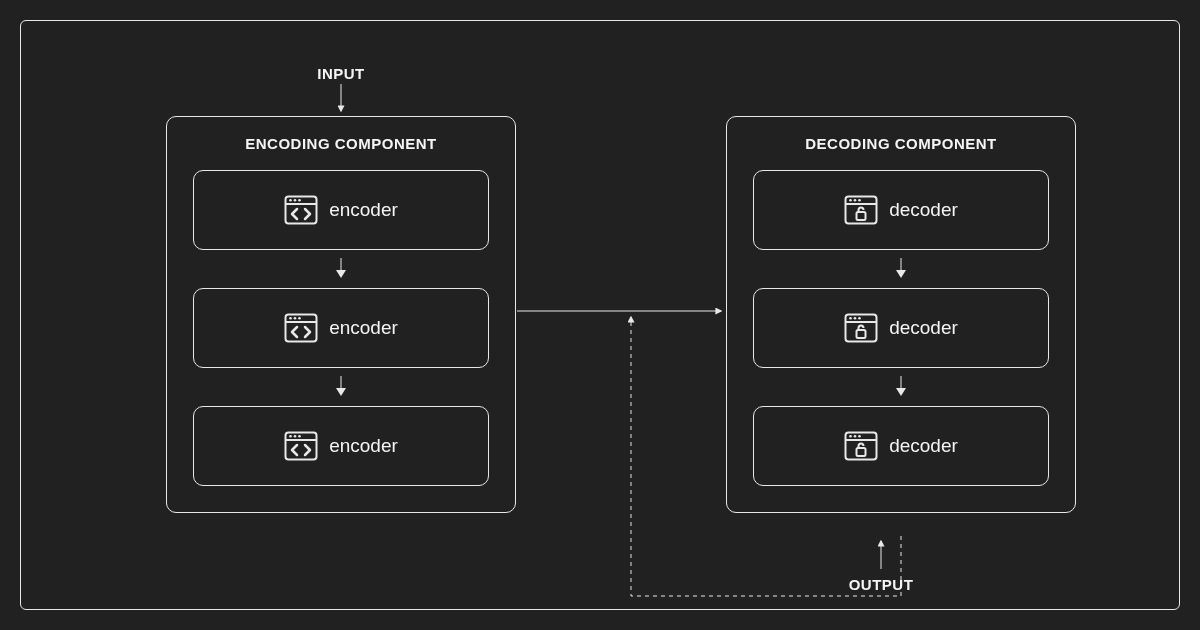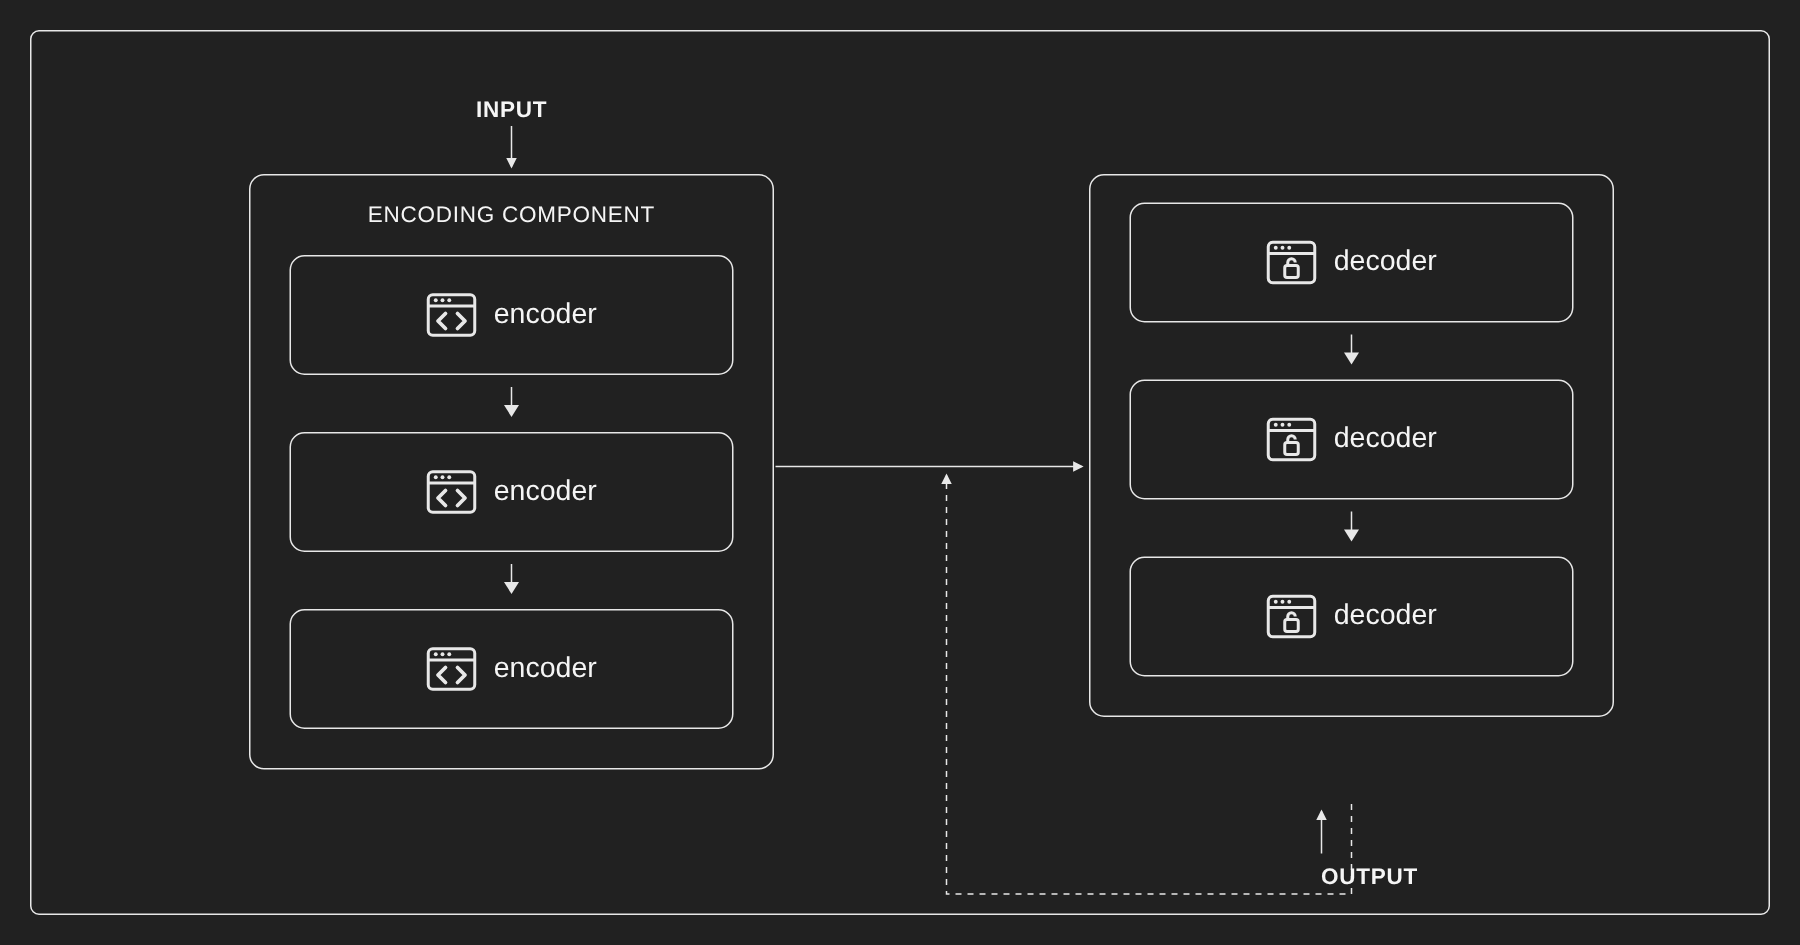--- a/index.html
+++ b/index.html
@@ -19,31 +19,31 @@
   }
   .label {
     color: #f5f5f5;
     font-weight: 800;
     font-size: 15px;
     letter-spacing: 0.5px;
     text-align: center;
     position: absolute;
   }
   .input-label { left: 260px; top: 44px; width: 120px; text-align: center; }
-  .output-label { left: 832px; top: 555px; width: 120px; }
+  .output-label { left: 800px; top: 555px; width: 120px; }
   .stack {
     position: absolute;
     width: 350px;
     border: 1px solid #e8e8e8;
     border-radius: 10px;
     padding: 18px 26px 26px 26px;
   }
   .stack-title {
     color: #f5f5f5;
-    font-weight: 400;
+    font-weight: 700;
     font-size: 15px;
     letter-spacing: 0.5px;
     text-align: center;
     margin-bottom: 18px;
   }
   .encoding { left: 145px; top: 95px; }
   .decoding { left: 705px; top: 95px; }
   .block {
     border: 1px solid #e8e8e8;
     border-radius: 10px;
@@ -173,20 +173,21 @@
           <circle cx="15.5" cy="5.2" r="1.3" fill="#e8e8e8"></circle>
           <path d="M13 14 L8 19 L13 24" stroke="#e8e8e8" stroke-width="2.5" fill="none" stroke-linecap="round" stroke-linejoin="round"></path>
           <path d="M21 14 L26 19 L21 24" stroke="#e8e8e8" stroke-width="2.5" fill="none" stroke-linecap="round" stroke-linejoin="round"></path>
         </svg>
       </span>
       <span class="block-label">encoder</span>
     </div>
   </div>
 
   <div class="stack decoding">
+    <div class="stack-title">DECODING COMPONENT</div>
 
     <div class="block">
       <span class="icon">
         <svg width="34" height="30" viewBox="0 0 34 30" fill="none">
           <rect x="1.5" y="1.5" width="31" height="27" rx="3" stroke="#e8e8e8" stroke-width="2"></rect>
           <line x1="1.5" y1="9" x2="32.5" y2="9" stroke="#e8e8e8" stroke-width="2"></line>
           <circle cx="6.5" cy="5.2" r="1.3" fill="#e8e8e8"></circle>
           <circle cx="11" cy="5.2" r="1.3" fill="#e8e8e8"></circle>
           <circle cx="15.5" cy="5.2" r="1.3" fill="#e8e8e8"></circle>
           <rect x="12.5" y="17" width="9" height="8" rx="1.5" stroke="#e8e8e8" stroke-width="2"></rect>

